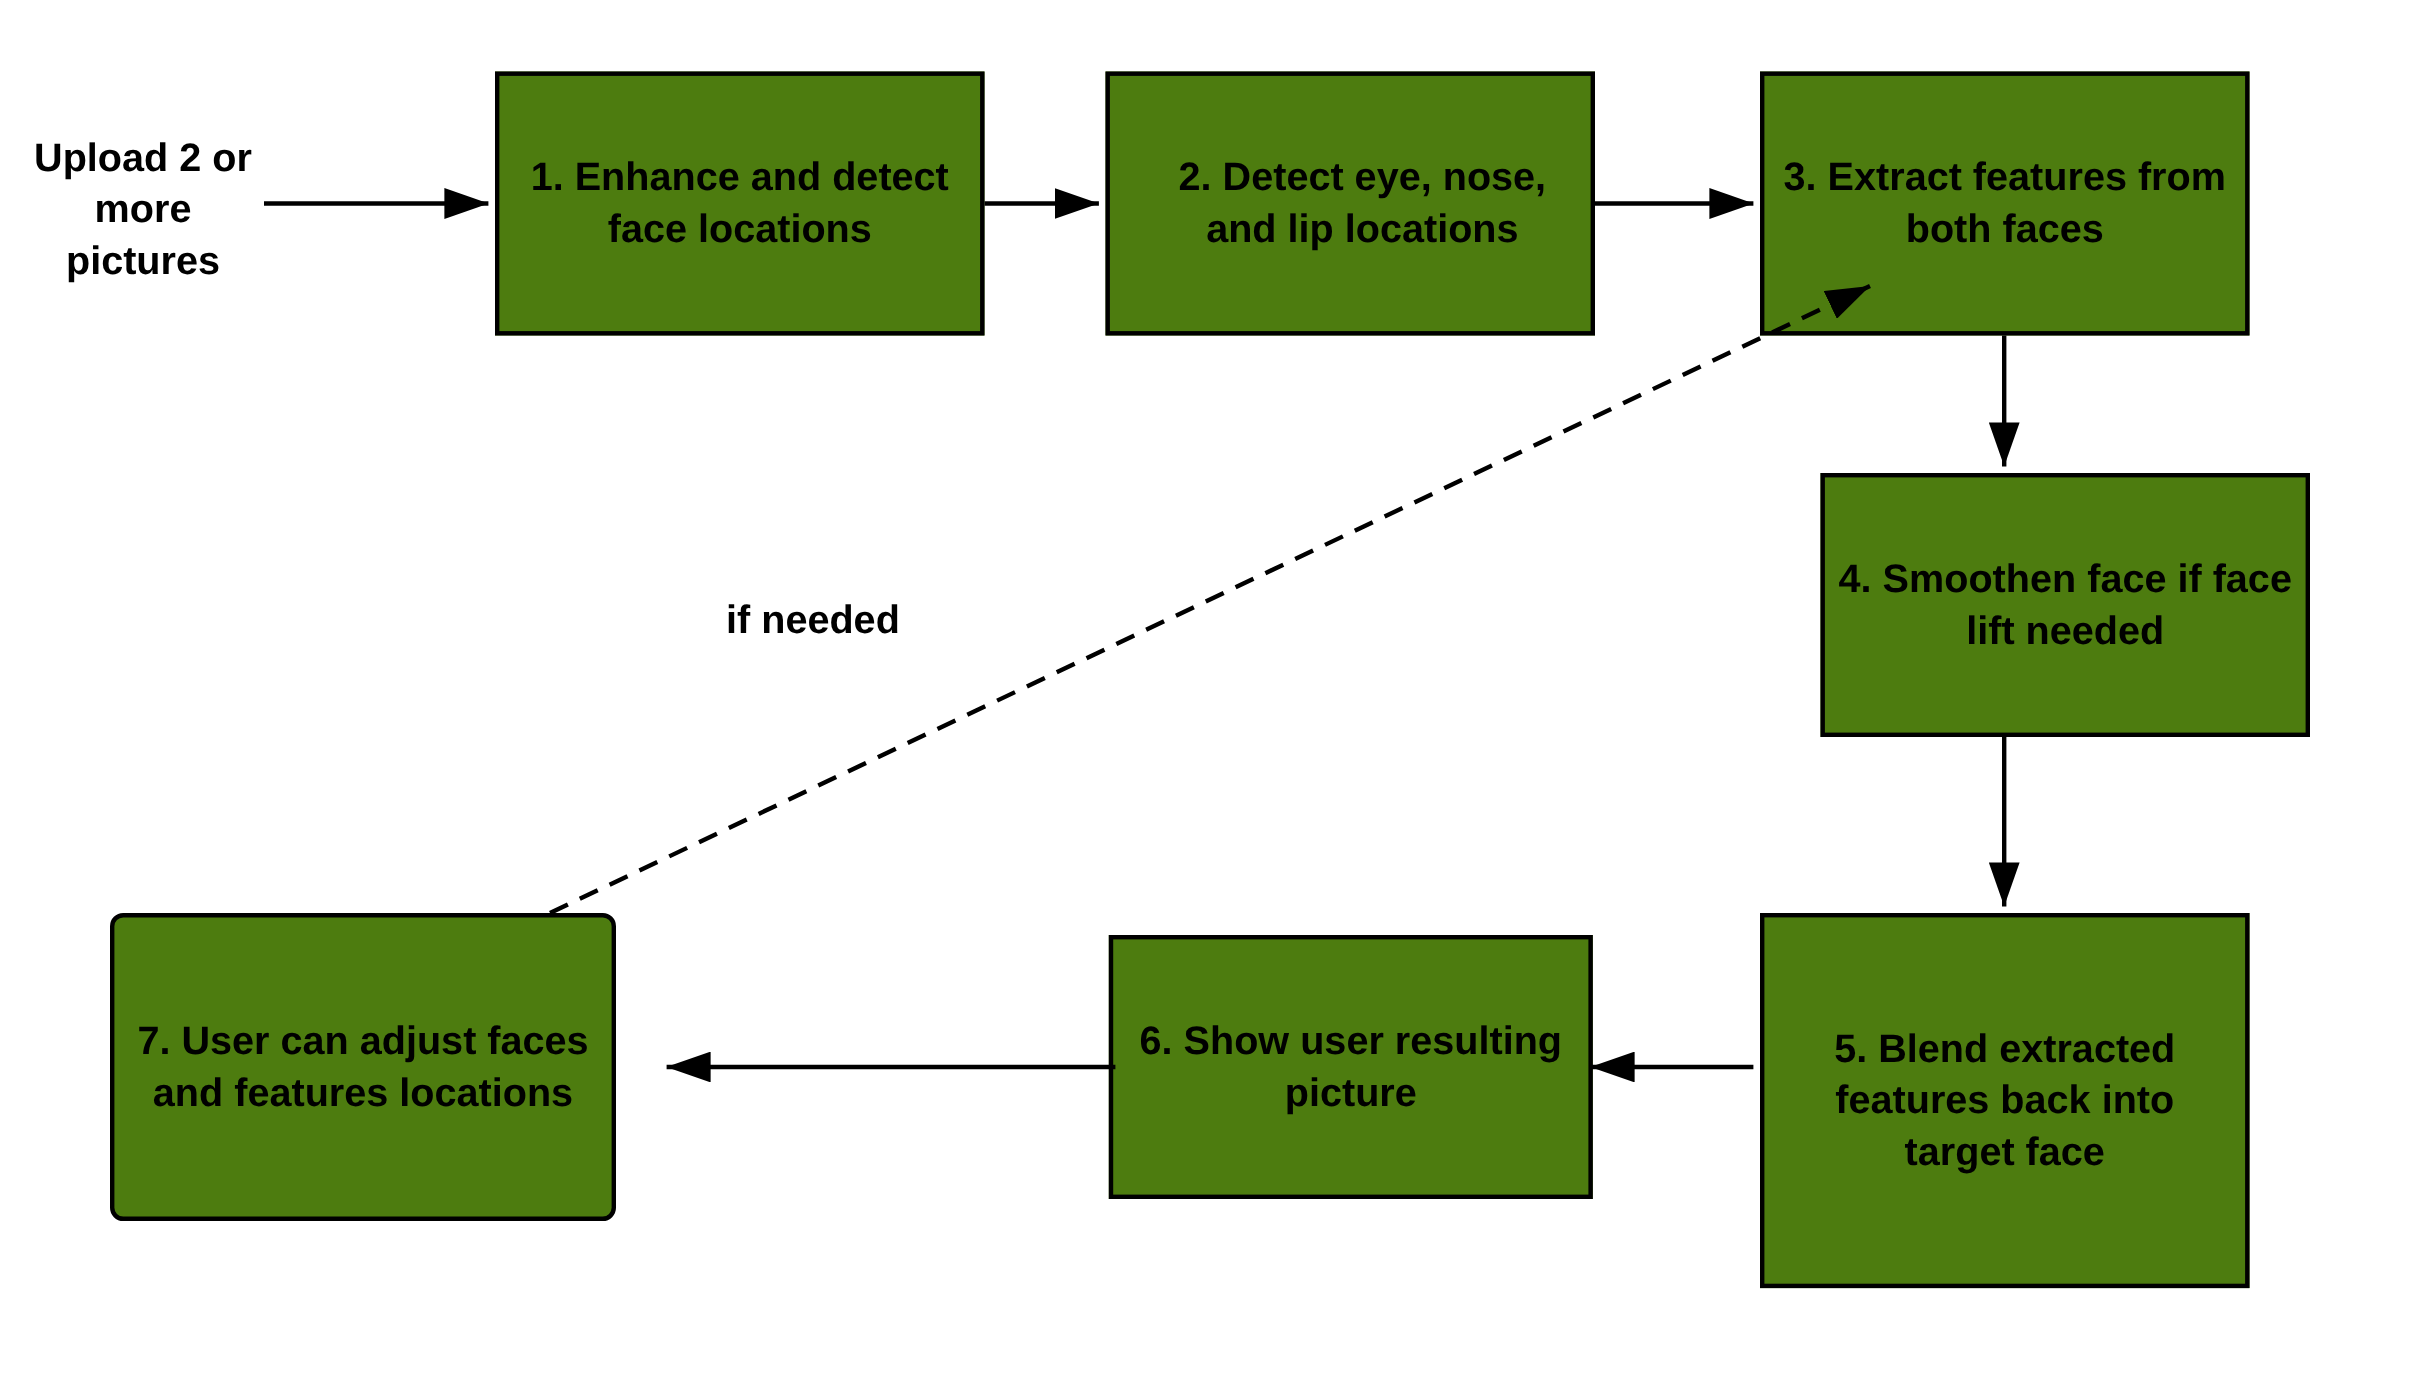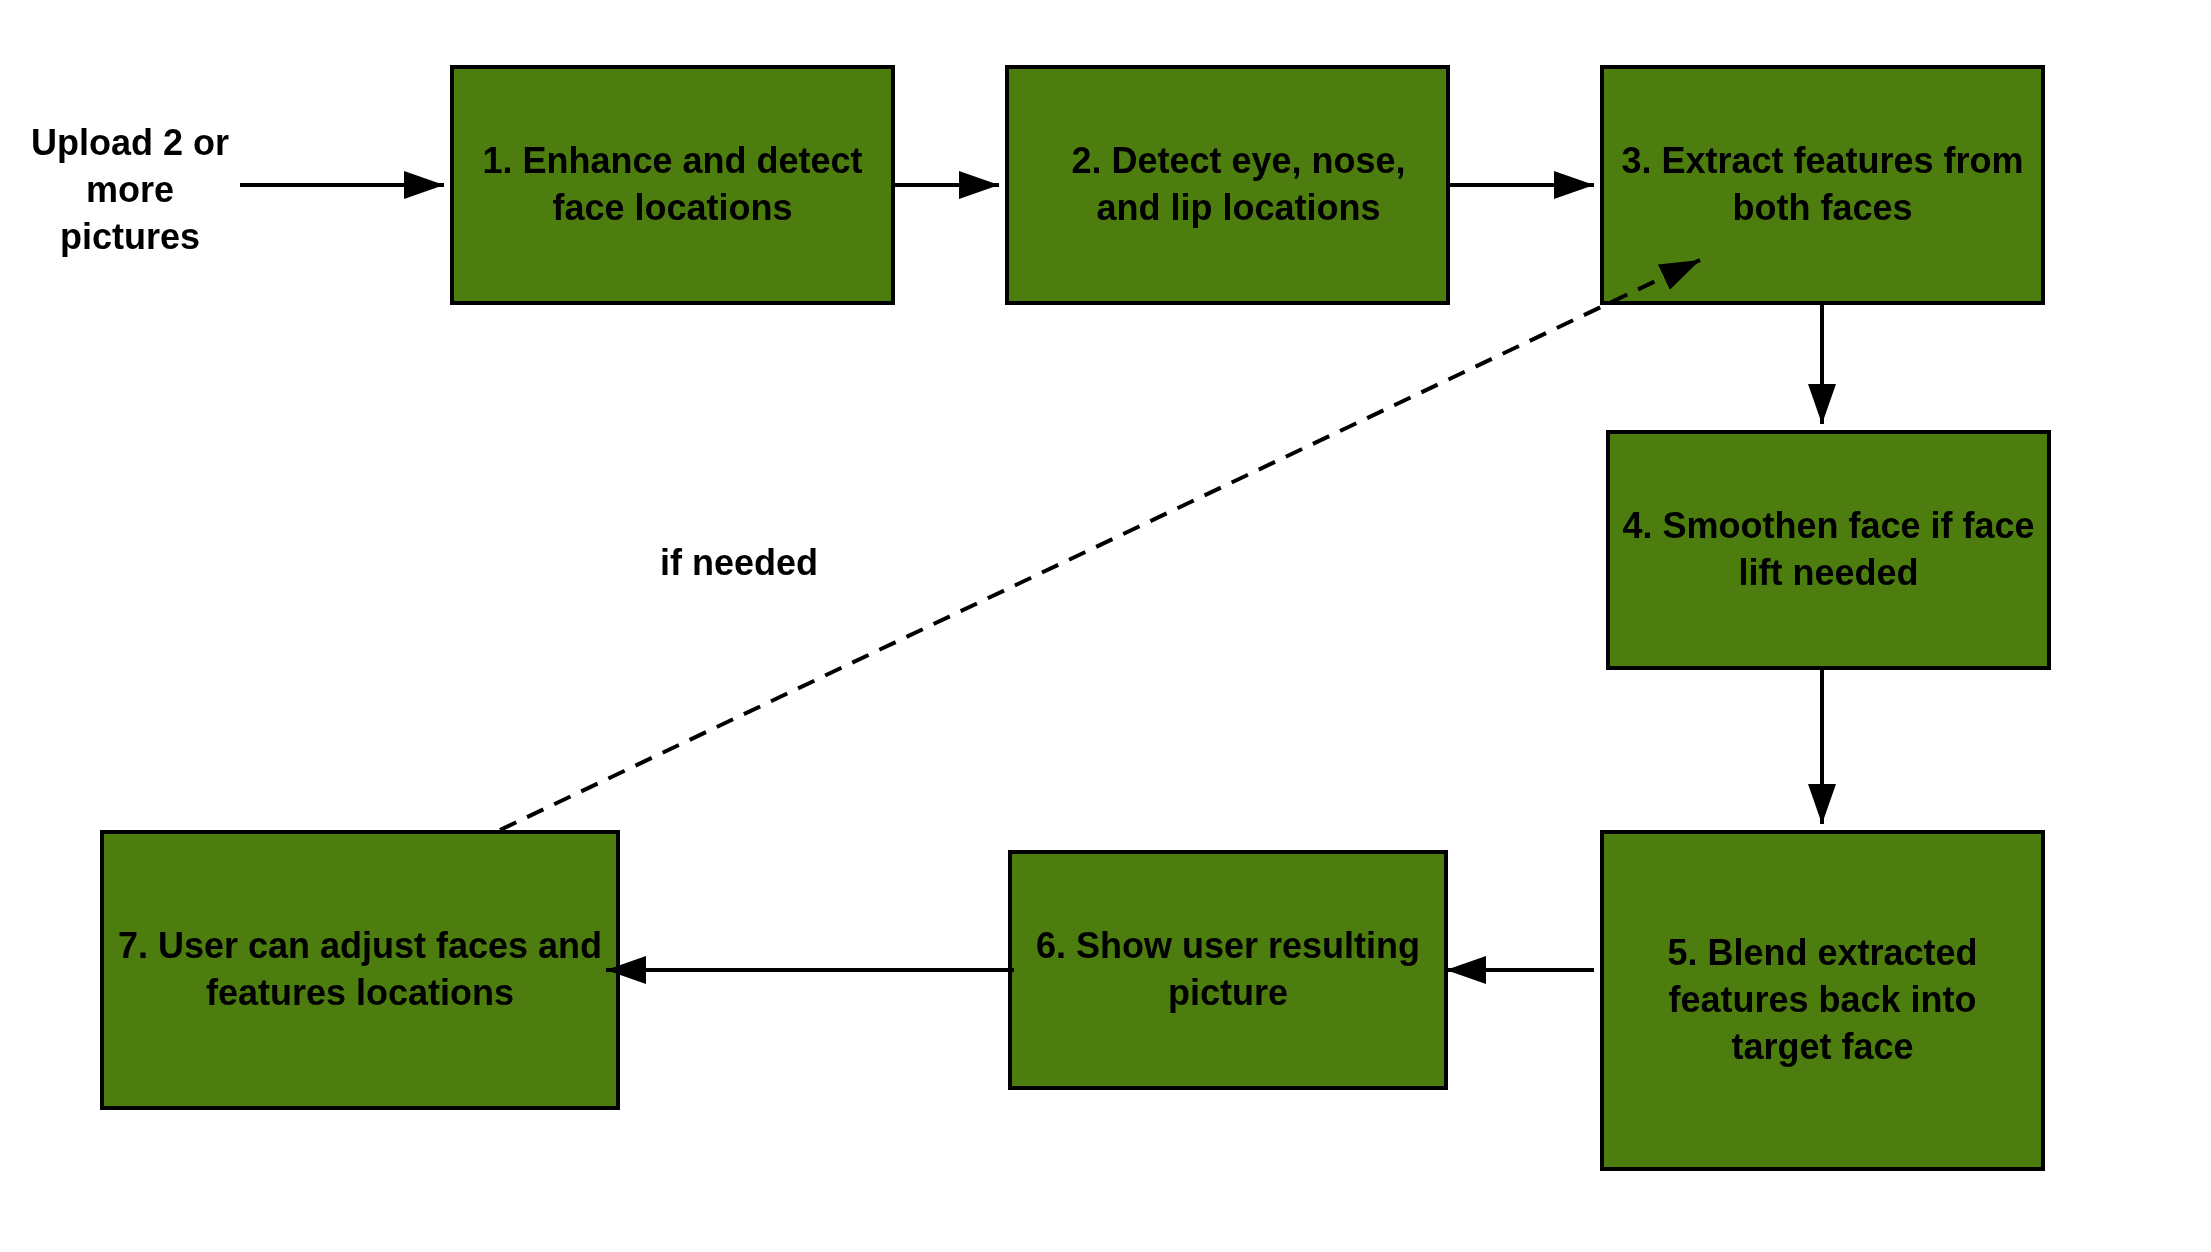--- a/index.html
+++ b/index.html
@@ -52,27 +52,27 @@
 <div class="diagram-container">
 
   <div class="label" style="left: 30px; top: 120px; width: 200px;">Upload 2 or more pictures</div>
 
   <div class="box" style="left: 450px; top: 65px; width: 445px; height: 240px;">1. Enhance and detect face locations</div>
 
   <div class="box" style="left: 1005px; top: 65px; width: 445px; height: 240px; padding-left: 32px;">2. Detect eye, nose, and lip locations</div>
 
   <div class="box" style="left: 1600px; top: 65px; width: 445px; height: 240px;">3. Extract features from both faces</div>
 
-  <div class="box" style="left: 1606px; top: 430px; width: 445px; height: 240px;">4. Smoothen face if face lift needed</div>
+  <div class="box" style="left: 1655px; top: 430px; width: 445px; height: 240px;">4. Smoothen face if face lift needed</div>
 
   <div class="box" style="left: 1600px; top: 830px; width: 445px; height: 341px;">5. Blend extracted features back into target face</div>
 
   <div class="box" style="left: 1008px; top: 850px; width: 440px; height: 240px;">6. Show user resulting picture</div>
 
-  <div class="box" style="left: 100px; top: 830px; width: 520px; height: 280px;">7. User can adjust faces and features locations</div>
+  <div class="box" style="left: 100px; top: 830px; width: 460px; height: 280px; border-radius: 12px;">7. User can adjust faces and features locations</div>
 
   <div class="label" style="left: 660px; top: 540px;">if needed</div>
 
   <svg class="arrows">
     <defs>
       <marker id="arrowhead" markerWidth="10" markerHeight="7" refX="10" refY="3.5" orient="auto">
         <polygon points="0 0, 10 3.5, 0 7" fill="#000000"></polygon>
       </marker>
       <marker id="arrowhead-dashed" markerWidth="10" markerHeight="7" refX="10" refY="3.5" orient="auto">
         <polygon points="0 0, 10 3.5, 0 7" fill="#000000"></polygon>

